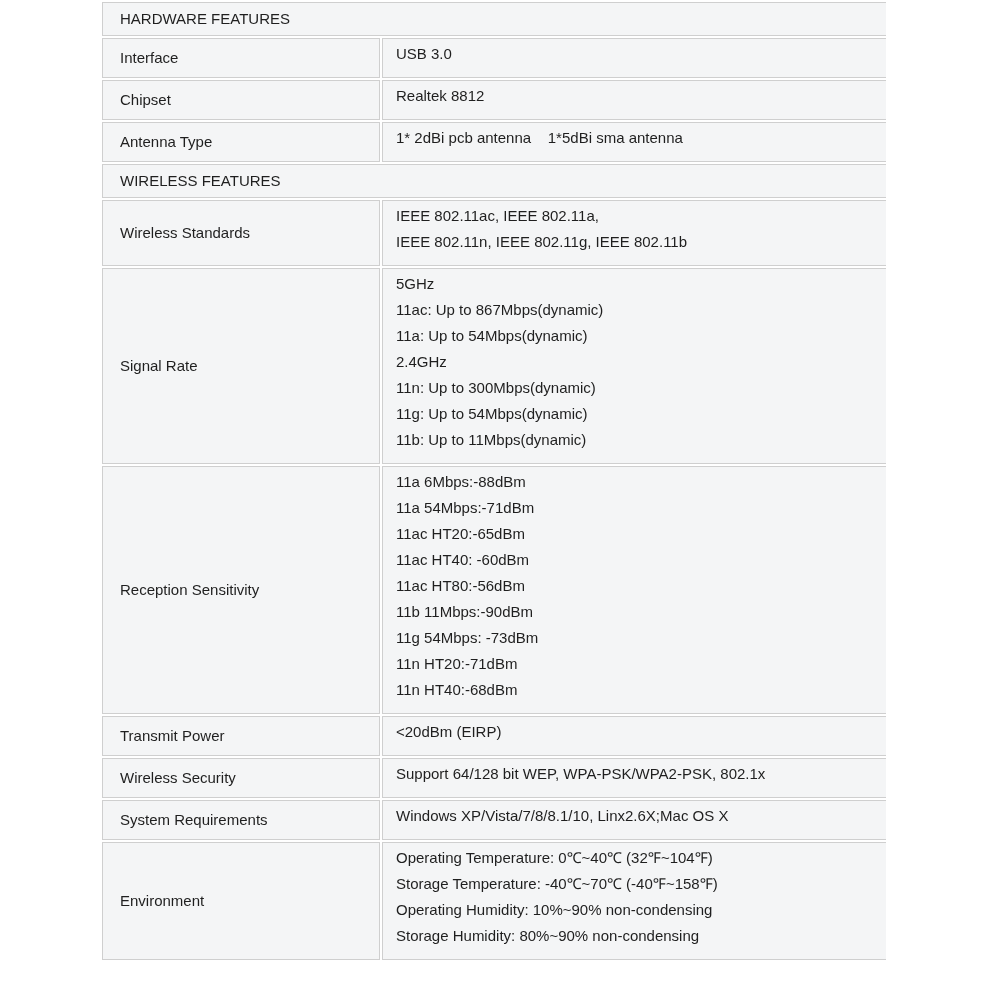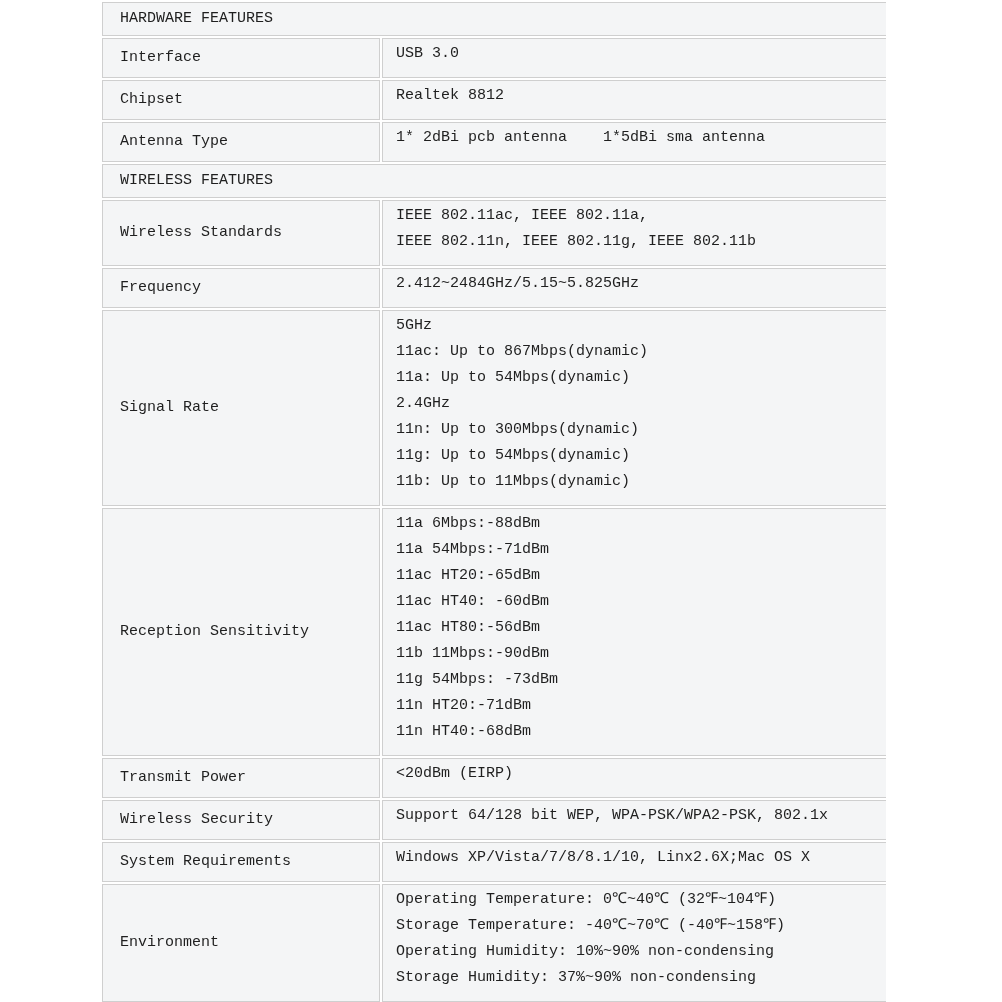--- a/index.html
+++ b/index.html
@@ -6,21 +6,21 @@
     margin: 0;
     padding: 0;
     background: #ffffff;
   }
   .canvas {
     position: relative;
     width: 886px;
     height: 1002px;
     background: #ffffff;
     overflow: hidden;
-    font-family: Liberation Mono, monospace;
+    font-family: Liberation Sans, sans-serif;
   }
   table.spec {
     position: absolute;
     left: 100px;
     top: 0px;
     width: 801px;
     border-collapse: separate;
     border-spacing: 2px;
     table-layout: fixed;
   }
@@ -86,26 +86,20 @@
           <td colspan="2" class="section-header">WIRELESS FEATURES</td>
         </tr>
         <tr>
           <td class="label">Wireless Standards</td>
           <td class="value">
             <div class="cell-line">IEEE 802.11ac, IEEE 802.11a,</div>
             <div class="cell-line">IEEE 802.11n, IEEE 802.11g, IEEE 802.11b</div>
           </td>
         </tr>
         <tr>
-          <td class="label">Frequency</td>
-          <td class="value">
-            <div class="cell-line">2.412~2484GHz/5.15~5.825GHz</div>
-          </td>
-        </tr>
-        <tr>
           <td class="label">Signal Rate</td>
           <td class="value">
             <div class="cell-line">5GHz</div>
             <div class="cell-line">11ac: Up to 867Mbps(dynamic)</div>
             <div class="cell-line">11a: Up to 54Mbps(dynamic)</div>
             <div class="cell-line">2.4GHz</div>
             <div class="cell-line">11n: Up to 300Mbps(dynamic)</div>
             <div class="cell-line">11g: Up to 54Mbps(dynamic)</div>
             <div class="cell-line">11b: Up to 11Mbps(dynamic)</div>
           </td>
@@ -141,18 +135,18 @@
           <td class="value">
             <div class="cell-line">Windows XP/Vista/7/8/8.1/10, Linx2.6X;Mac OS X</div>
           </td>
         </tr>
         <tr>
           <td class="label">Environment</td>
           <td class="value">
             <div class="cell-line">Operating Temperature: 0℃~40℃ (32℉~104℉)</div>
             <div class="cell-line">Storage Temperature: -40℃~70℃ (-40℉~158℉)</div>
             <div class="cell-line">Operating Humidity: 10%~90% non-condensing</div>
-            <div class="cell-line">Storage Humidity: 37%~90% non-condensing</div>
+            <div class="cell-line">Storage Humidity: 80%~90% non-condensing</div>
           </td>
         </tr>
       </tbody>
   </table>
 </div>
 
 </body></html>

